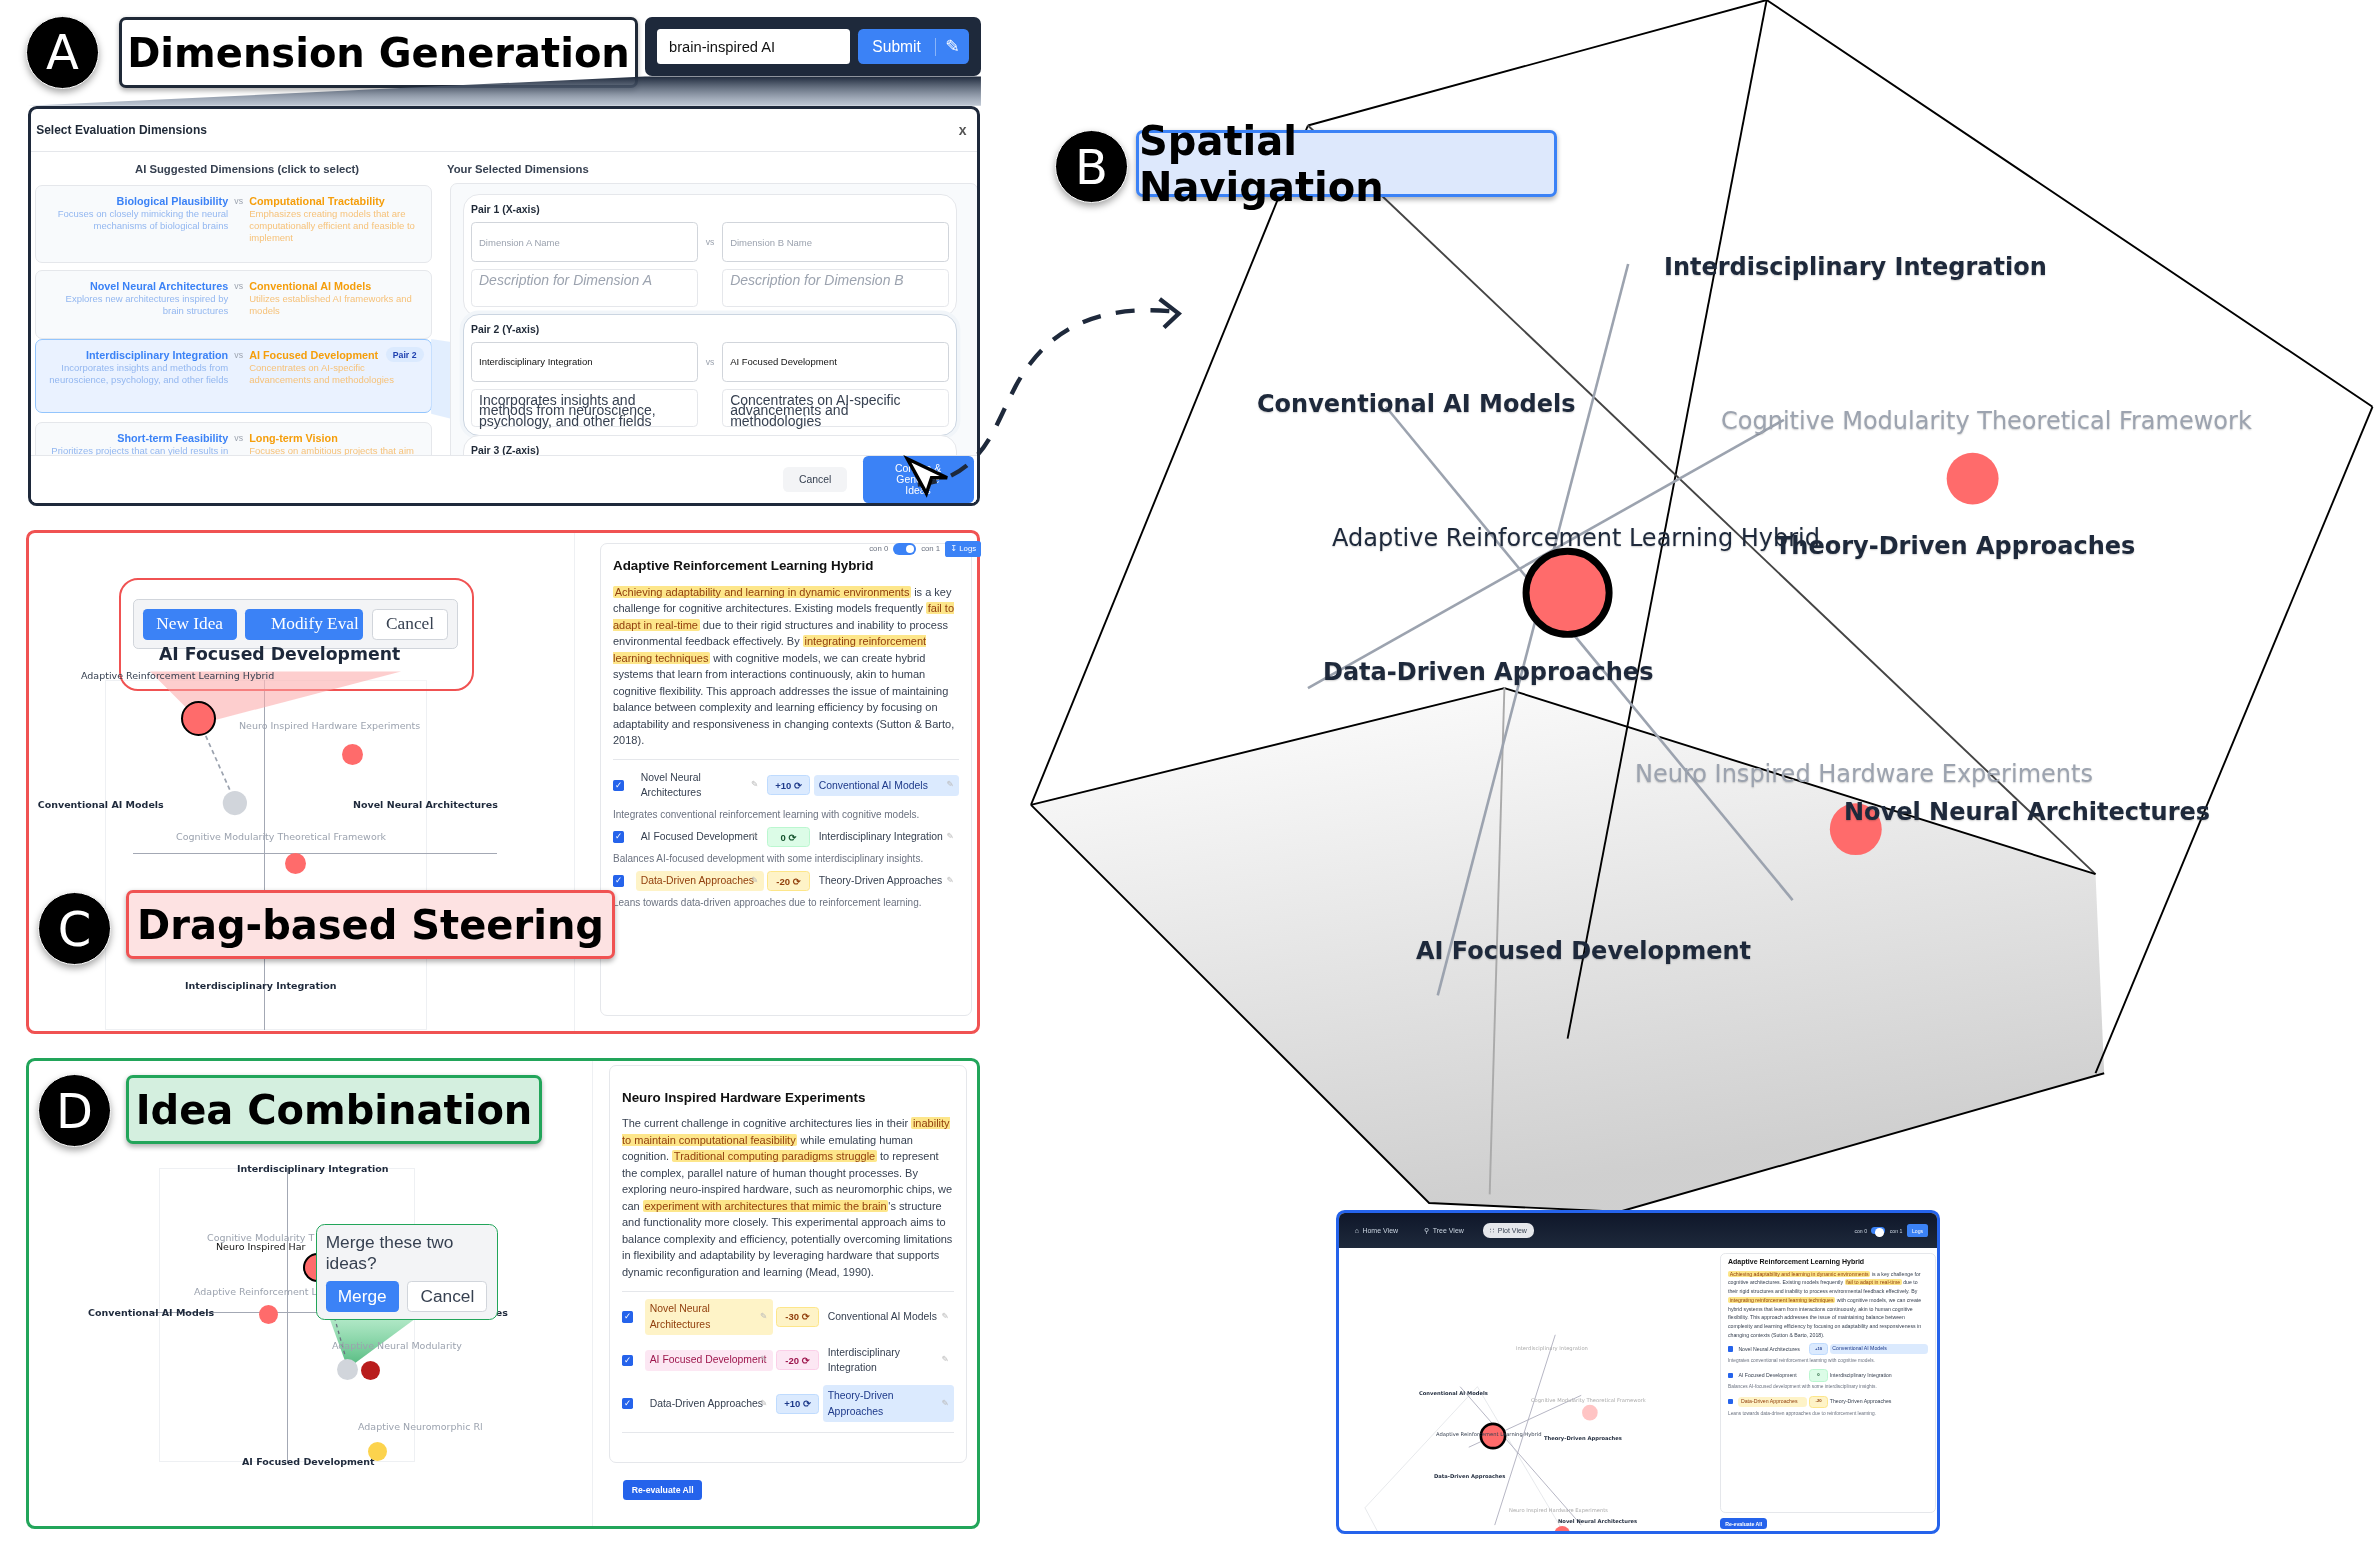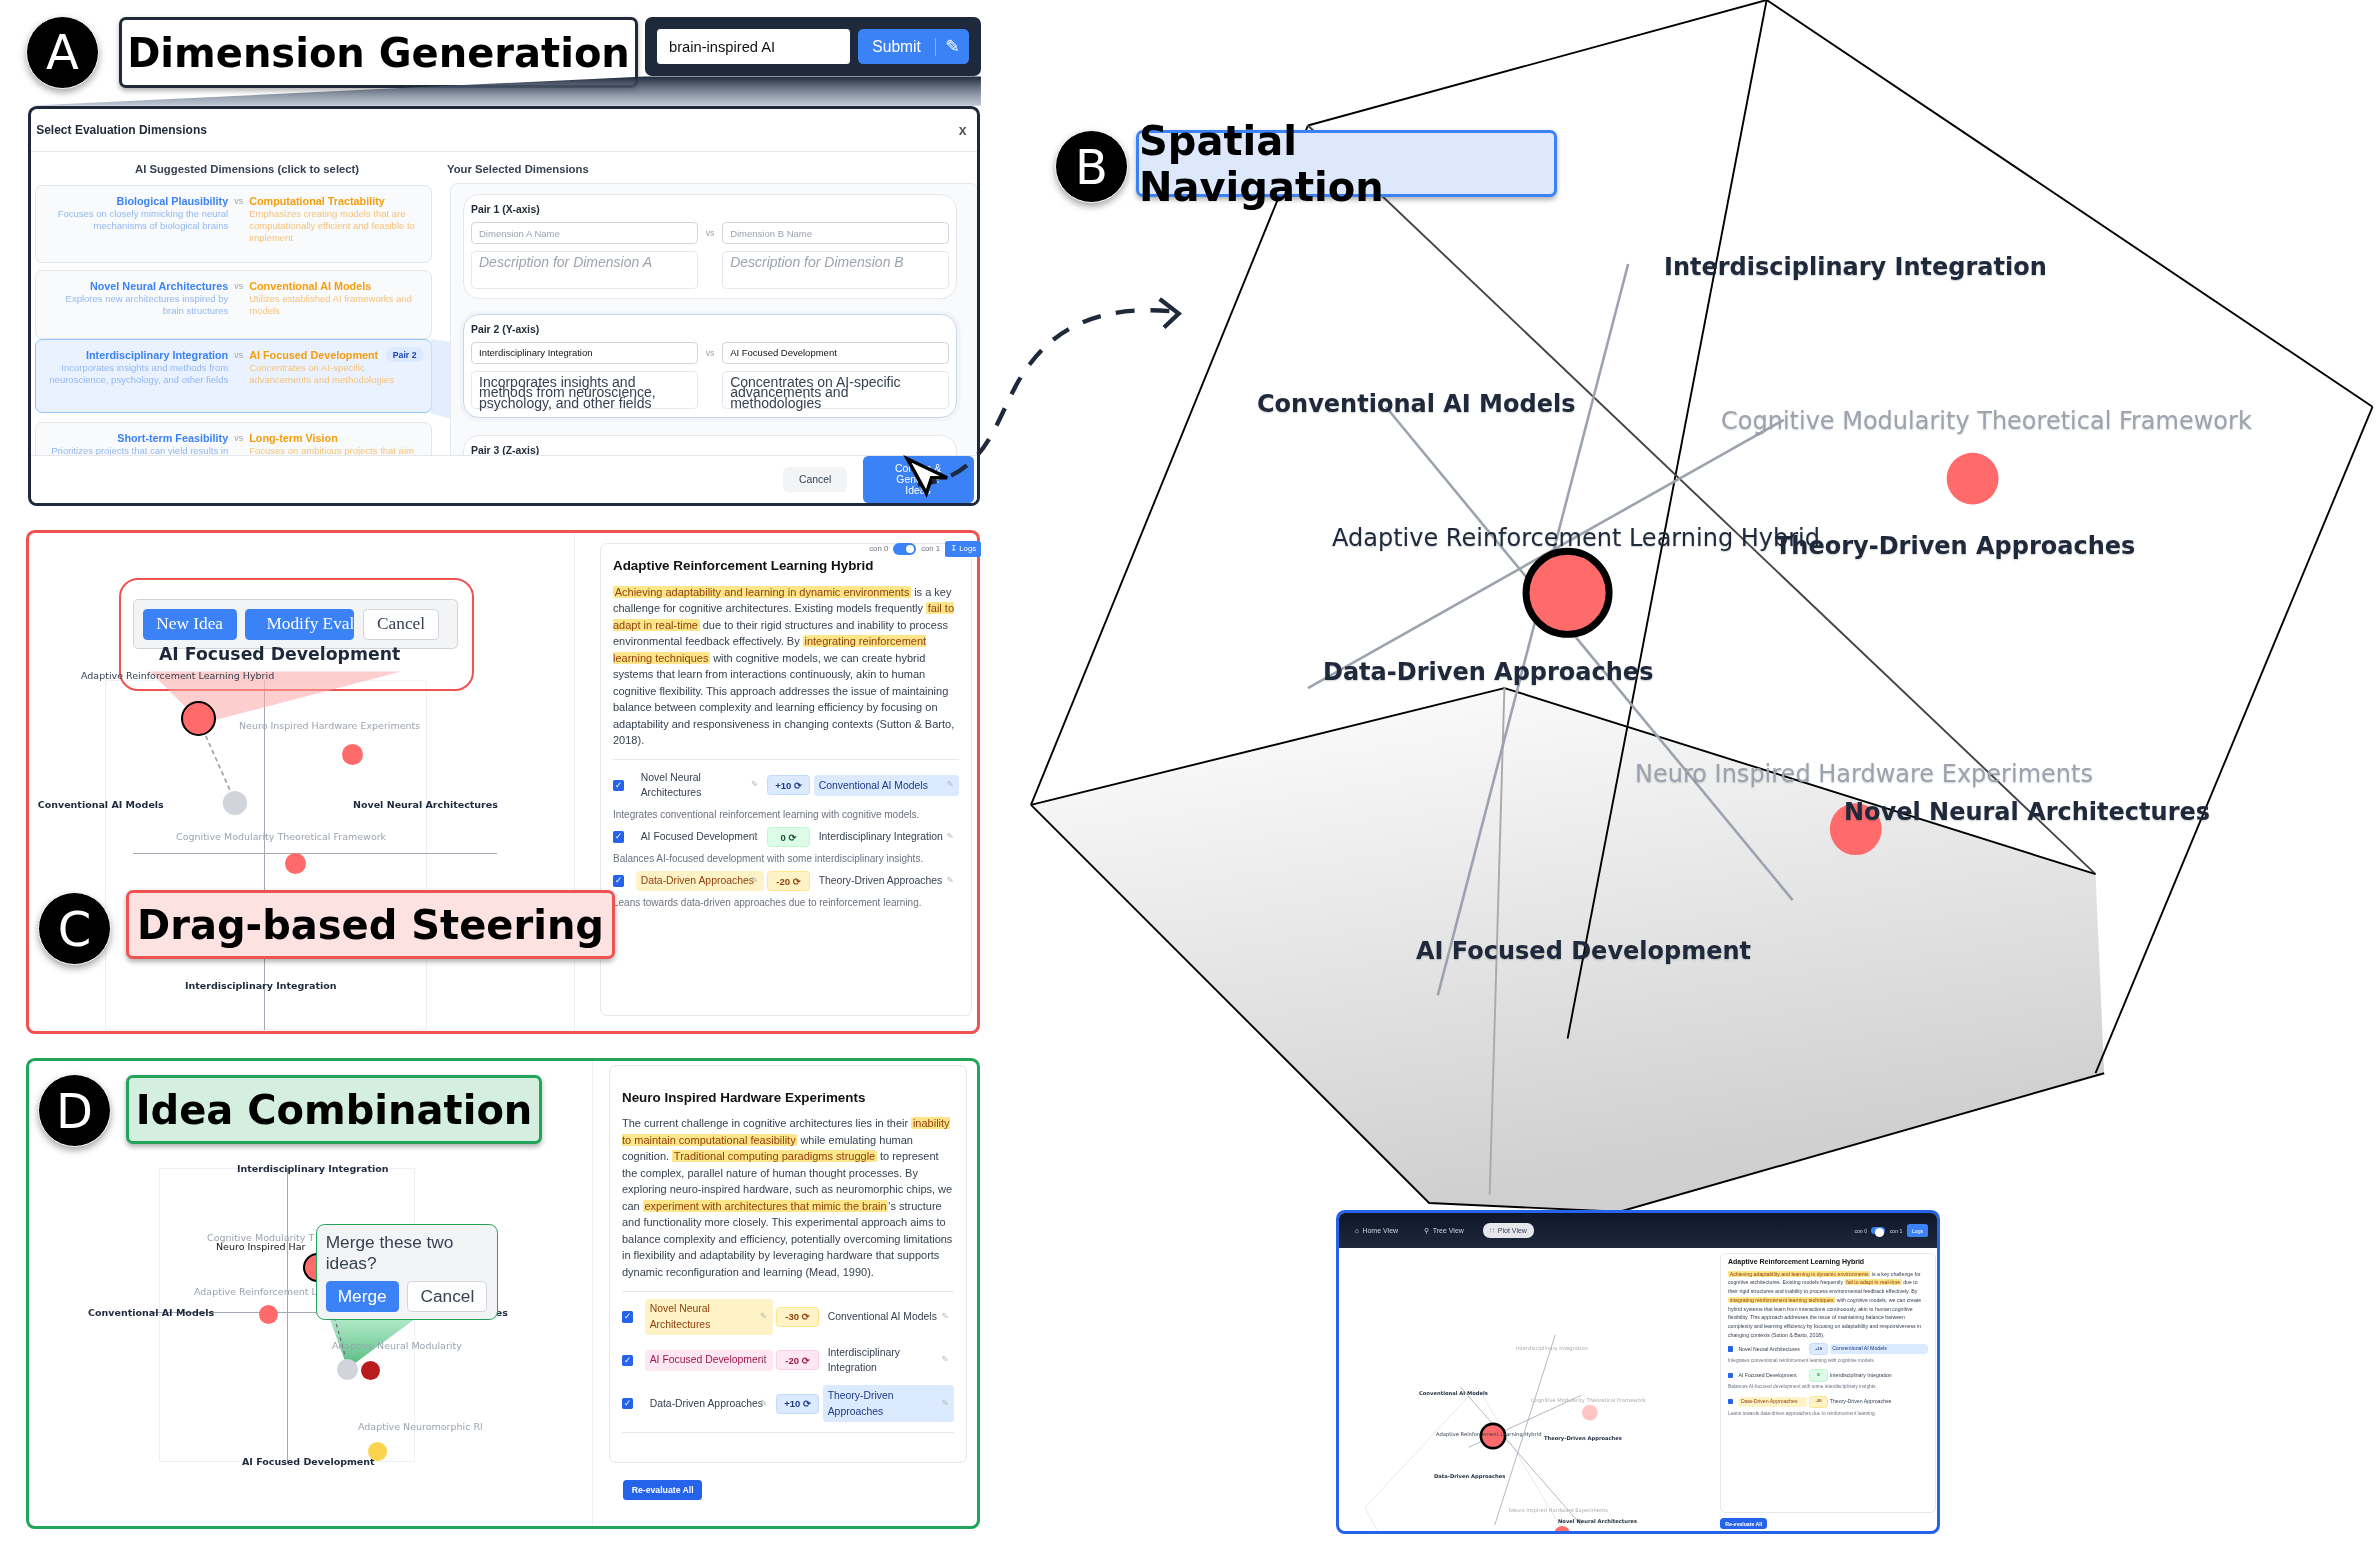--- a/index.html
+++ b/index.html
@@ -37,21 +37,21 @@
   .sugg-card .nm-b { color: #f59e0b; font-weight: 700; font-size: 10.8px; }
   .sugg-card .ds-a { color: #93b7f0; font-size: 9.5px; line-height: 12px; margin-top: 1.7px; }
   .sugg-card .ds-b { color: #f6c27a; font-size: 9.5px; line-height: 12px; margin-top: 1.7px; }
   .sugg-card .vs { color: #9ca3af; font-size: 8.7px; text-align: center; padding-top: 1.7px; }
   .pair-tag { position: absolute; right: 7px; top: 7px; background: #dbeafe; color: #1e40af; font-size: 8.7px; font-weight: 700; padding: 2.6px 7px; border-radius: 8.7px; }
   .sel-wrap { position: absolute; left: 419px; top: 74px; width: 528px; height: 346px; background: #f8fafc; border: 0.9px solid #e5e7eb; border-radius: 7px; }
   .pair-box { position: absolute; left: 12px; width: 494px; background: #fff; border: 0.9px solid #e5e7eb; border-radius: 16px; padding: 8.7px 7px; }
   .pair-box.active { border: 0.9px solid #cbd5e1; box-shadow: 0 0 0 3.5px #f1f5f9; }
   .pair-box .ptitle { font-weight: 700; font-size: 10.4px; margin-bottom: 7px; }
   .pair-box .row { display: grid; grid-template-columns: 1fr 17.3px 1fr; gap: 3.5px; align-items: center; }
-  .pair-box .in { height: 22px; border: 0.9px solid #d1d5db; border-radius: 4.3px; font-size: 9.5px; padding: 0 7px; display: flex; align-items: center; color: #111; }
+  .pair-box .in { height: 40px; border: 0.9px solid #d1d5db; border-radius: 4.3px; font-size: 9.5px; padding: 0 7px; display: flex; align-items: center; color: #111; }
   .pair-box .in.ph { color: #9ca3af; }
   .pair-box .ta { height: 38px; border: 0.9px solid #e5e7eb; border-radius: 4.3px; font-size: 14px; padding: 5.2px 7px; color: #374151; margin-top: 3.5px; line-height: 10.4px; }
   .pair-box .ta.ph { color: #9ca3af; font-style: italic; }
   .pair-box .vs { font-size: 8.7px; color: #9ca3af; text-align: center; }
   .dlg-foot { position: absolute; left: 0; right: 0; bottom: 0; height: 48px; border-top: 0.9px solid #e5e7eb; background: #fff; display: flex; justify-content: flex-end; align-items: center; gap: 15.6px; padding-right: 3.5px; }
   .btn-cancel-a { background: #f3f4f6; border-radius: 5.2px; padding: 7px 15.6px; font-size: 10.4px; color: #374151; }
   .btn-confirm-a { background: #3b82f6; border-radius: 5.2px; padding: 7px 21px; font-size: 10.4px; color: #fff; width: 111px; text-align: center; }
 
   
   .wedge { position: absolute; }
@@ -367,21 +367,21 @@
 
 <div id="panel-c">
   <div style="position:absolute;left:545px;top:0;width:0.9px;height:100%;background:#eef0f3;"></div>
   <div class="plot-area" style="left:76px;top:147px;width:322px;height:350px;"></div>
   <div class="axis-line" style="left:235px;top:147px;width:0.9px;height:350px;"></div>
   <div class="axis-line" style="left:104px;top:320px;width:364px;height:0.9px;"></div>
 
   <div style="position:absolute;left:90px;top:45px;width:355px;height:113px;border:2.6px solid #f05252;border-radius:19px;background:rgba(255,255,255,0.35);"></div>
   <div class="action-pop" style="left:104px;top:66px;width:325px;">
     <div class="b b-blue" style="width:94px;">New Idea</div>
-    <div class="b b-blue" style="width:109px;padding-left:21px;">Modify Eval</div>
+    <div class="b b-blue" style="width:118px;padding-left:21px;">Modify Eval</div>
     <div class="b b-white" style="width:76px;">Cancel</div>
   </div>
   <div class="axis-label" style="left:130px;top:111px;font-size:17.3px;">AI Focused Development</div>
 
   <svg style="position:absolute;left:0;top:0;" width="545" height="502" viewBox="0 0 630 580">
     <polygon points="140,160 430,160 200,220" fill="#fca5a5" opacity="0.55"></polygon>
     <line x1="197" y1="218" x2="238" y2="310" stroke="#9ca3af" stroke-width="2" stroke-dasharray="5,4"></line>
     <circle cx="238" cy="312" r="14" fill="#d1d5db"></circle>
   </svg>
 

